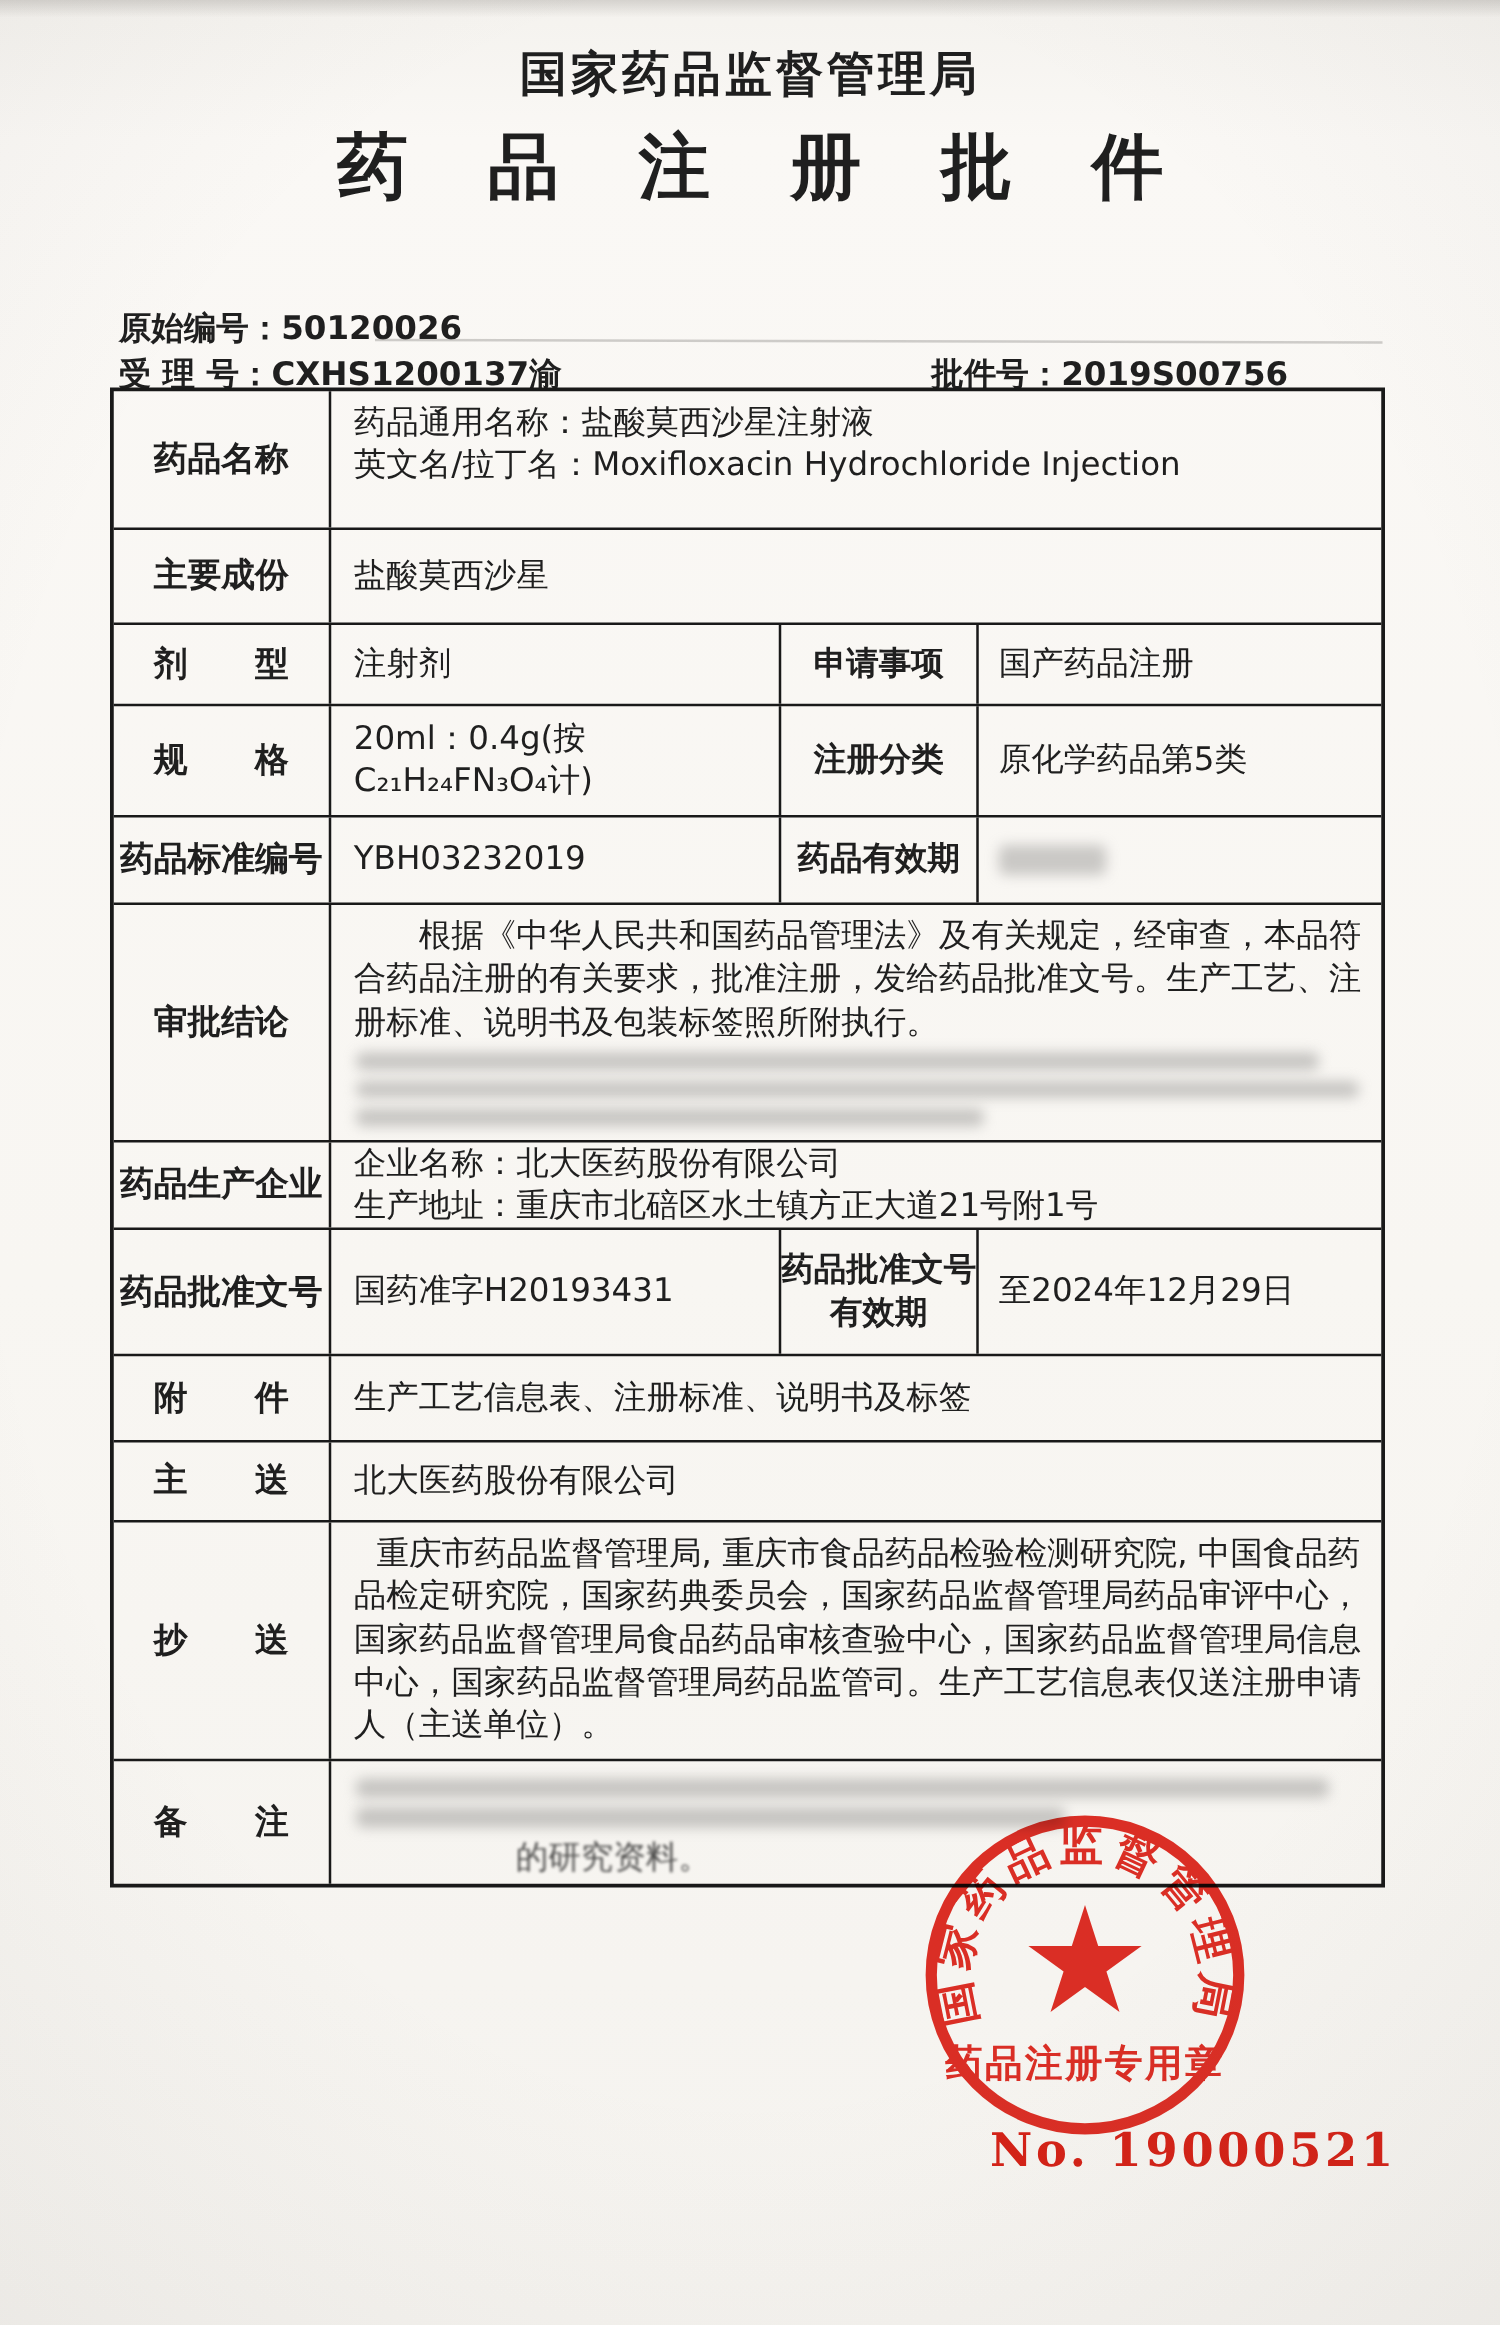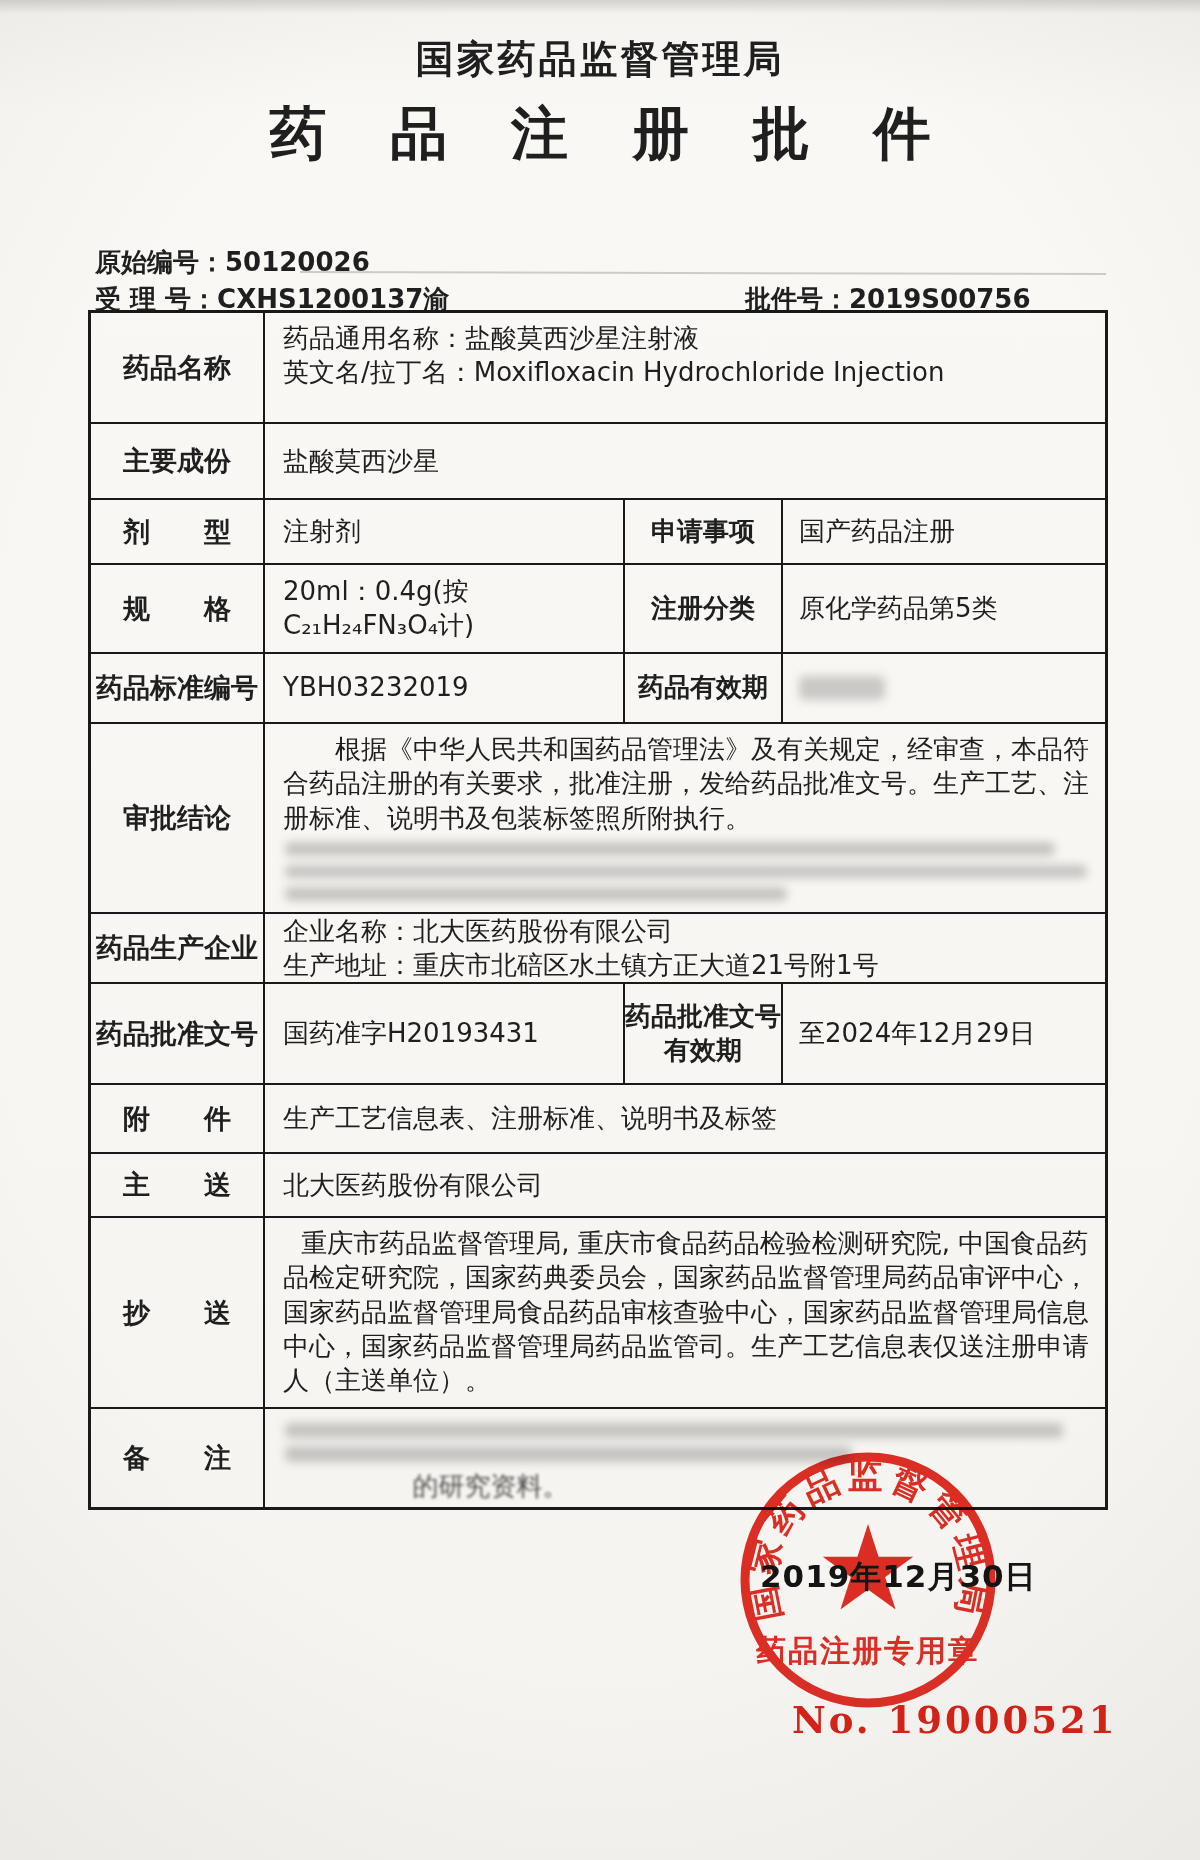--- a/index.html
+++ b/index.html
@@ -173,15 +173,14 @@
   <svg class="stamp" viewBox="0 0 312 312">
     <circle cx="156" cy="156" r="123" fill="none" stroke="#e1251b" stroke-width="9"></circle>
     <path id="ringPath" d="M 71.6 194.9 A 93 93 0 1 1 240.4 194.9" fill="none"></path>
     <text font-size="35" font-weight="bold" fill="#e1251b" letter-spacing="6" font-family="&quot;DejaVu Sans&quot;,sans-serif">
       <textPath href="#ringPath" startOffset="50%" text-anchor="middle">国家药品监督管理局</textPath>
     </text>
     <path d="M156,100 L128.4,185.6 L201.3,132.8 L110.7,132.8 L183.6,185.6 Z" fill="#e1251b" fill-rule="nonzero"></path>
     <text x="156" y="237" text-anchor="middle" font-size="30" font-weight="bold" fill="#e1251b" letter-spacing="2" font-family="&quot;DejaVu Sans&quot;,sans-serif">药品注册专用章</text>
   </svg>
 
-  <div class="stamp-date">2019年12月30日</div>
   <div class="serial">No. 19000521</div>
 </div>
 
 </body></html>

